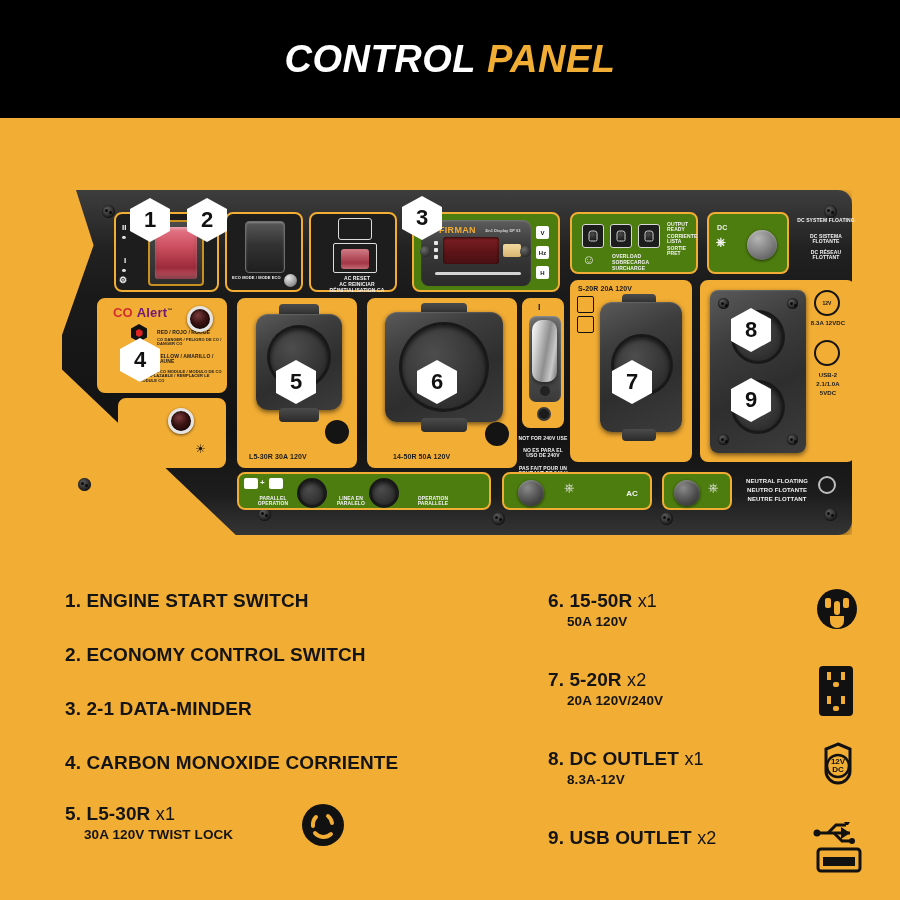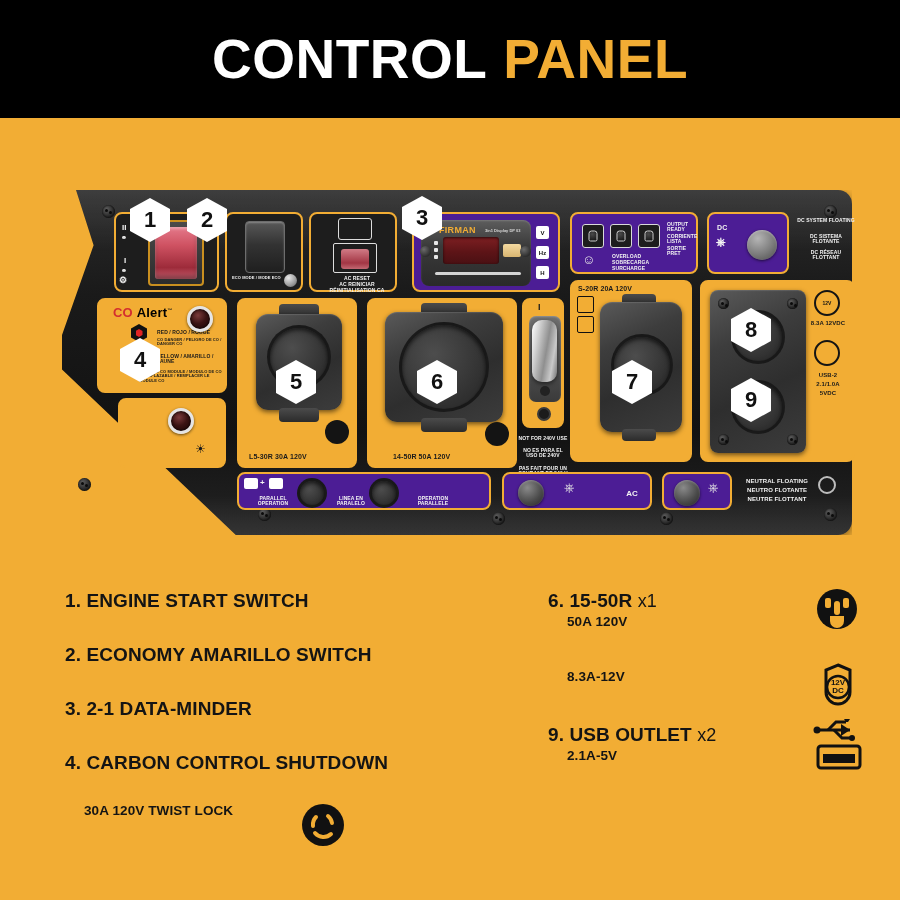--- a/index.html
+++ b/index.html
@@ -10,22 +10,22 @@
     overflow: hidden;
     position: relative;
   }
 
   
   .header {
     position: absolute; left: 0; top: 0; width: 900px; height: 118px;
     background: #000; display: flex; align-items: center; justify-content: center;
   }
   .header-title {
-    font-size: 55px; font-weight: bold; letter-spacing: 0.5px;
-    line-height: 1; white-space: nowrap;
+    font-size: 38px; font-weight: bold; letter-spacing: 0.5px;
+    line-height: 1; white-space: nowrap; font-style: italic;
   }
   .t-white { color: #FFFFFF; }
   .t-amber { color: #F2AD34; }
 
   
   .stage { position: absolute; left: 0; top: 118px; width: 752px; height: 782px; }
 
   .panel-wrap {
     position: absolute; left: 62px; top: 72px; width: 790px; height: 345px;
   }
@@ -52,21 +52,21 @@
   }
   .screwhead::before, .screwhead::after {
     content:''; position:absolute; background:#0b0b0b; border-radius:2px;
   }
   .screwhead::before { width:3px; height:3px; left:3px; top:4px; }
   .screwhead::after  { width:3px; height:3px; left:7px; top:6px; }
 
   
   .mod {
     position: absolute; border: 2px solid #F2AD34; border-radius: 8px;
-    background: #4c1d95;
+    background: #4d7c0f;
   }
   .mod.filled { background: #F2AD34; }
   .mod.dark { background: #1d1d1d; }
 
   
   .cap { position:absolute; color:#f3f3f3; font-weight:bold; line-height:1.08;
          font-size:5px; letter-spacing:.1px; }
   .cap-dark { position:absolute; color:#1a1a1a; font-weight:bold; line-height:1.08;
          font-size:5px; letter-spacing:.1px; }
 
@@ -185,21 +185,21 @@
   .co-hex {
     position:absolute; width:16px; height:18px; background:#111;
     clip-path: polygon(50% 0,100% 25%,100% 75%,50% 100%,0 75%,0 25%);
     display:flex; align-items:center; justify-content:center;
   }
   .co-hex::after { content:''; width:7px; height:8px; background:#e02424;
     clip-path: polygon(50% 0,100% 25%,100% 75%,50% 100%,0 75%,0 25%); }
 
   .co-title { position:absolute; font-weight:bold; font-size:13px; letter-spacing:.2px; }
   .co-title .co { color:#d32f2f; }
-  .co-title .al { color:#000000; }
+  .co-title .al { color:#701a75; }
   .co-title .tm { font-size:5px; vertical-align:super; color:#141414; }
 
   
   .callout {
     position:absolute; width:40px; height:44px; background:#fff;
     clip-path: polygon(50% 0,100% 25%,100% 75%,50% 100%,0 75%,0 25%);
     display:flex; align-items:center; justify-content:center;
     color:#111; font-weight:bold; font-size:22px;
     filter: drop-shadow(0 1px 2px rgba(0,0,0,.35));
   }
@@ -432,39 +432,44 @@
       <div class="leg-item" style="margin-bottom:32px;">
         <div class="leg-main">
           <span>1.</span>
           <span>ENGINE START SWITCH</span>
         </div>
       </div>
 
       <div class="leg-item" style="margin-bottom:32px;">
         <div class="leg-main">
           <span>2.</span>
-          <span>ECONOMY AMARILLO SWITCH</span>
+          <span>ECONOMY CONTROL SWITCH</span>
         </div>
       </div>
 
       <div class="leg-item" style="margin-bottom:32px;">
         <div class="leg-main">
           <span>3.</span>
           <span>2-1 DATA-MINDER</span>
         </div>
       </div>
 
       <div class="leg-item" style="margin-bottom:30px;">
         <div class="leg-main">
           <span>4.</span>
-          <span>CARBON CONTROL SHUTDOWN</span>
+          <span>CARBON MONOXIDE CORRIENTE</span>
         </div>
       </div>
 
       <div class="leg-item">
+        <div class="leg-main">
+          <span>5.</span>
+          <span>L5-30R</span>
+          <span class="qty">x1</span>
+        </div>
         <div class="leg-sub">30A 120V TWIST LOCK</div>
         <div class="leg-icon" style="right:150px; top:0;">
           <svg width="44" height="44" viewBox="0 0 44 44">
             <circle cx="22" cy="22" r="21" fill="#111"></circle>
             <path d="M15 14 a11 11 0 0 0 -3 9" stroke="#F2AD34" stroke-width="4" fill="none" stroke-linecap="round"></path>
             <path d="M27 13 a11 11 0 0 1 4 7" stroke="#F2AD34" stroke-width="4" fill="none" stroke-linecap="round"></path>
             <path d="M14 30 a11 11 0 0 0 16 1" stroke="#F2AD34" stroke-width="4" fill="none" stroke-linecap="round"></path>
           </svg>
         </div>
       </div>
@@ -483,40 +488,63 @@
           <svg width="42" height="42" viewBox="0 0 42 42">
             <circle cx="21" cy="21" r="20" fill="#111"></circle>
             <rect x="9" y="10" width="6" height="10" rx="2" fill="#F2AD34"></rect>
             <rect x="27" y="10" width="6" height="10" rx="2" fill="#F2AD34"></rect>
             <rect x="18" y="13" width="6" height="14" rx="3" fill="#F2AD34"></rect>
             <path d="M14 28 h14 v5 a7 7 0 0 1 -14 0 z" fill="#F2AD34"></path>
           </svg>
         </div>
       </div>
 
-
       <div class="leg-item" style="margin-bottom:40px;">
+        <div class="leg-main">
+          <span>7.</span>
+          <span>5-20R</span>
+          <span class="qty">x2</span>
+        </div>
+        <div class="leg-sub">20A 120V/240V</div>
+        <div class="leg-icon" style="right:24px; top:-4px;">
+          <svg width="36" height="52" viewBox="0 0 36 52">
+            <rect x="1" y="1" width="34" height="50" rx="4" fill="#111"></rect>
+            <rect x="9" y="7" width="4" height="8" fill="#F2AD34"></rect>
+            <rect x="23" y="7" width="4" height="8" fill="#F2AD34"></rect>
+            <rect x="15" y="17" width="6" height="5" rx="2" fill="#F2AD34"></rect>
+            <rect x="9" y="31" width="4" height="8" fill="#F2AD34"></rect>
+            <rect x="23" y="31" width="4" height="8" fill="#F2AD34"></rect>
+            <rect x="15" y="41" width="6" height="5" rx="2" fill="#F2AD34"></rect>
+          </svg>
+        </div>
+      </div>
+
+      <div class="leg-item" style="margin-bottom:40px;">
+        <div class="leg-main">
+          <span>8.</span>
+          <span>DC OUTLET</span>
+          <span class="qty">x1</span>
+        </div>
         <div class="leg-sub">8.3A-12V</div>
         <div class="leg-icon" style="right:18px; top:-6px;">
           <svg width="44" height="50" viewBox="0 0 44 50">
             <path d="M22 2 l12 5 v22 a12 12 0 0 1 -24 0 V7 z" fill="none" stroke="#111" stroke-width="3"></path>
             <circle cx="22" cy="24" r="11" fill="none" stroke="#111" stroke-width="2.5"></circle>
             <text x="22" y="22" font-family="Liberation Sans, sans-serif" font-size="8" font-weight="bold" fill="#111" text-anchor="middle">12V</text>
             <text x="22" y="30" font-family="Liberation Sans, sans-serif" font-size="8" font-weight="bold" fill="#111" text-anchor="middle">DC</text>
           </svg>
         </div>
       </div>
 
       <div class="leg-item">
         <div class="leg-main">
           <span>9.</span>
           <span>USB OUTLET</span>
           <span class="qty">x2</span>
         </div>
-        <div class="leg-sub">2.1A-5V</div>
         <div class="leg-icon" style="right:14px; top:-8px;">
           <svg width="52" height="56" viewBox="0 0 52 56">
             <path d="M4 14 h34" stroke="#111" stroke-width="3" fill="none"></path>
             <path d="M38 14 l-9 -6 v12 z" fill="#111"></path>
             <path d="M16 14 l8 -8 h10" stroke="#111" stroke-width="3" fill="none"></path>
             <path d="M34 6 l-2 -3 h6 l-2 3 z" fill="#111"></path>
             <path d="M22 14 l8 8 h8" stroke="#111" stroke-width="3" fill="none"></path>
             <circle cx="40" cy="22" r="3" fill="#111"></circle>
             <circle cx="5" cy="14" r="3.5" fill="#111"></circle>
             <rect x="6" y="30" width="42" height="22" rx="3" fill="none" stroke="#111" stroke-width="3"></rect>

